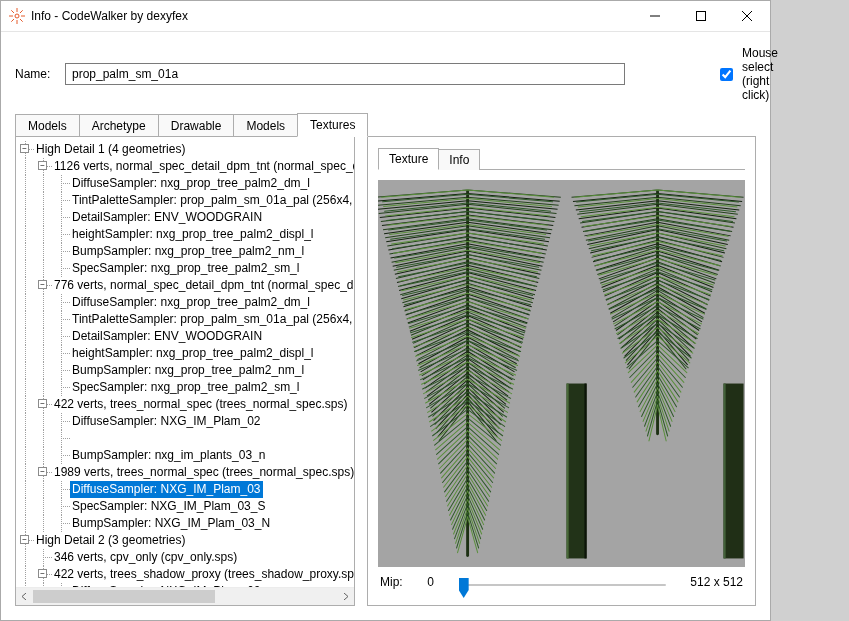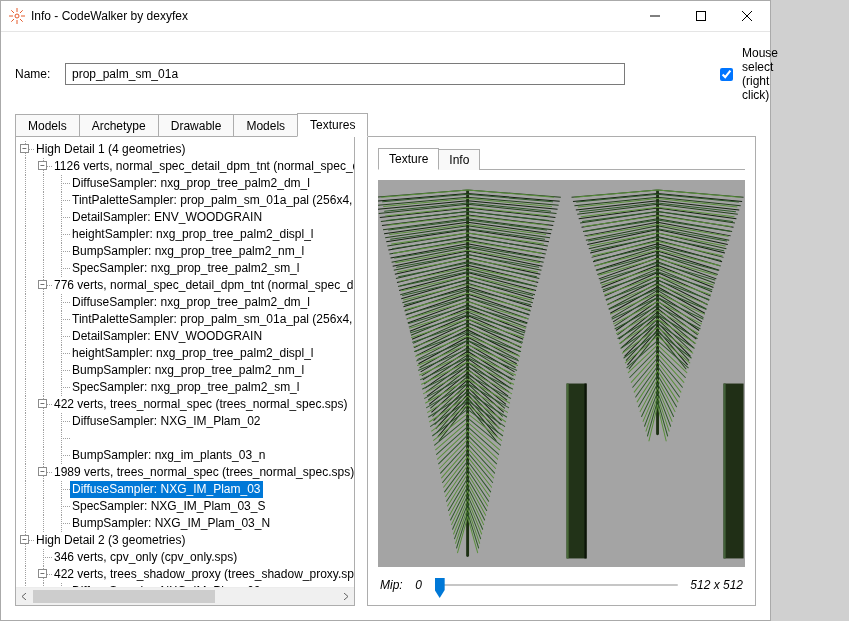--- a/index.html
+++ b/index.html
@@ -111,21 +111,21 @@
   .dictrow input { height:22px; box-sizing:border-box; border:1px solid #7a7a7a; padding:2px 6px; font:inherit; }
   .dictrow .texname { flex:0 0 188px; }
   .dictrow .dictname { flex:0 0 158px; }
 
   .preview {
     flex:1; background: var(--preview-bg);
     display:flex; align-items:center; justify-content:center;
     position:relative; min-height:0; overflow:hidden;
   }
 
-  .miprow { display:flex; align-items:center; gap:8px; padding:8px 2px 0 2px;font-style:italic; }
+  .miprow { display:flex; gap:20px; padding:8px 2px 0 2px; }
   .slider { flex:1; position:relative; height:20px; }
   .slider .track { position:absolute; left:4px; right:4px; top:9px; height:2px; background:#c6c6c6; border-radius:1px; }
   .slider .thumb {
     position:absolute; top:3px; left:0;
     width:10px; height:20px; background:#0078d7;
     clip-path: polygon(0 0, 100% 0, 100% 60%, 50% 100%, 0 60%);
   }
 
   
   .preview svg { width:100%; height:100%; }

